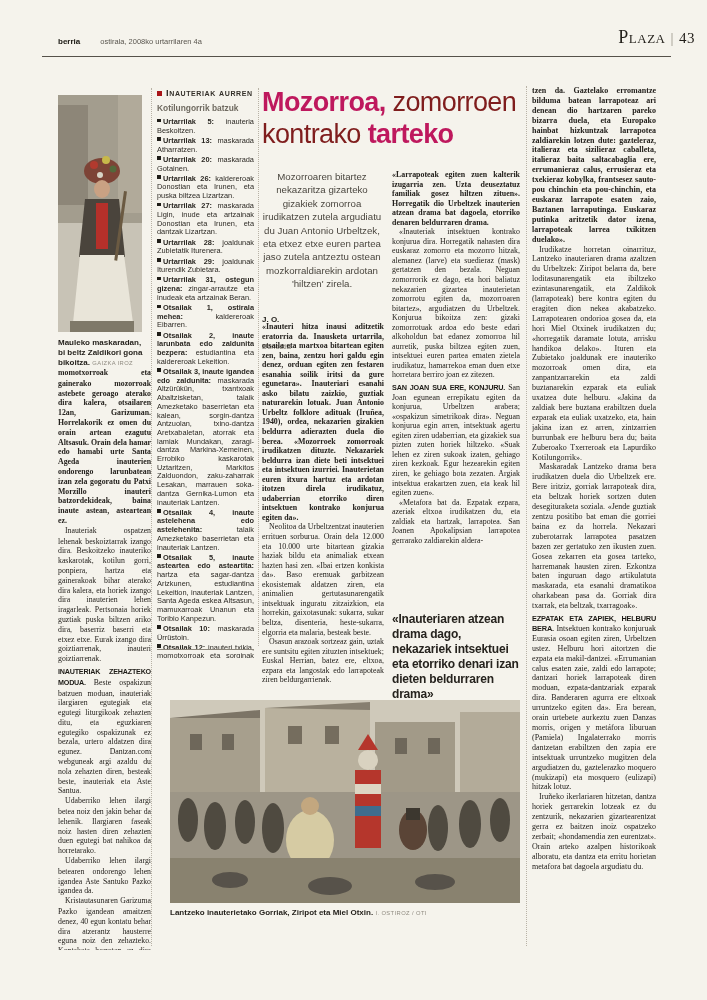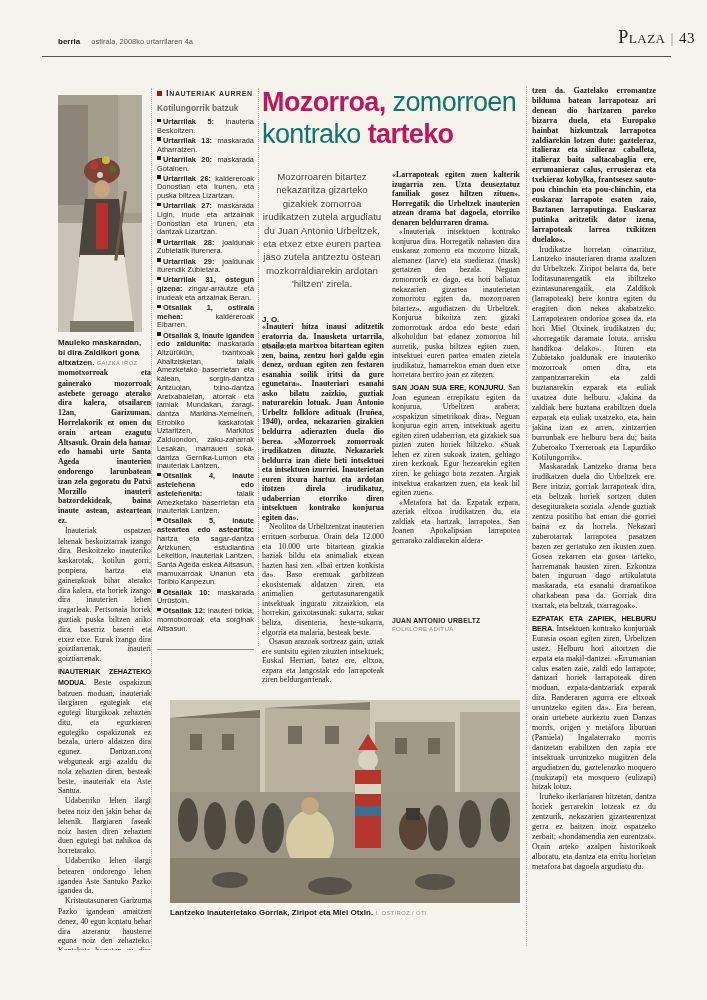--- a/index.html
+++ b/index.html
@@ -7,21 +7,21 @@
   #page {
     position: relative; width: 707px; height: 1000px;
     background: #f5f3ec; color: #24211d;
     font-family: "Liberation Serif", serif;
     overflow: hidden; margin: 0 auto;
   }
   .abs { position: absolute; }
 
   
   .folio { top: 37px; left: 58px; font: 7.5px "Liberation Sans", sans-serif; color: #5a564f; }
-  .folio b { color: #17150f; font-size: 8px; margin-right: 11px; }
+  .folio b { color: #17150f; font-size: 8px; margin-right: 20px; }
   .pagefolio { top: 27px; right: 12px; font-family: "Liberation Serif", serif;
     font-variant: small-caps; font-size: 18px; letter-spacing: .5px; color: #211e19; }
   .pagefolio .bar { color: #9a958b; font-weight: normal; margin: 0 5px; font-variant: normal; font-size: 15px; }
   .pagefolio .no { font-variant: normal; font-size: 15px; }
   .hrule { top: 56px; left: 42px; width: 629px; height: 1px; background: #55514a; }
 
   
   .vrule { width: 0; border-left: 1px dotted #b8b2a6; }
   #vr1 { left: 151px; top: 88px; height: 858px; }
   #vr2 { left: 258px; top: 88px; height: 558px; }
@@ -45,21 +45,21 @@
   .sb-list { margin-top: 5px; height: 540px; overflow: hidden;
     font-size: 7.4px; line-height: 8.7px; text-align: justify; color: #2b2823; }
   .event { margin-bottom: 1.5px; }
   .sq-blk { display: inline-block; width: 3.5px; height: 3.5px; background: #1d1b16; margin-right: 2.5px; vertical-align: 2px; }
   .sb-rule { left: 157px; top: 649px; width: 97px; height: 1px; background: #8d887d; }
 
   
   .headline { left: 262px; top: 87px; width: 264px;
     font-family: "Liberation Sans", sans-serif; font-size: 27px; line-height: 31.5px; letter-spacing: -0.6px; }
   .hb { font-weight: bold; color: #be185d; }
-  .hl { font-weight: normal; color: #0f766e; }
+  .hl { font-weight: normal; color: #7f1d1d; }
 
   .lede { left: 262px; top: 170px; width: 120px;
     font: 9.7px/13.4px "Liberation Sans", sans-serif; color: #4a463f; text-align: center; }
   .byline { left: 262px; top: 308px; font-family: Liberation Sans, sans-serif; }
   .byline .bi { font-weight: bold; font-size: 8px; color: #211e19; }
   .byline .bl { display: block; margin-top: 16px; font-size: 7.3px; color: #7c776e; }
 
   
   .bodycol { text-align: justify; overflow: hidden; }
   .bodycol p { text-indent: 7px; }
@@ -110,21 +110,21 @@
       <circle cx="42" cy="80" r="3" fill="#d8d3c6"></circle>
       <ellipse cx="44" cy="94" rx="8" ry="9" fill="#c9a183"></ellipse>
       <path d="M27 104 L61 104 L67 162 L21 162 Z" fill="#4a443c"></path>
       <rect x="38" y="108" width="12" height="46" fill="#b5302a"></rect>
       <path d="M22 160 L66 160 L75 228 L15 228 Z" fill="#e9e5d9"></path>
       <rect x="12" y="226" width="64" height="11" fill="#7f7969"></rect>
       <rect x="66" y="96" width="3" height="70" fill="#6b5a42" transform="rotate(8 66 96)"></rect>
     </svg>
   </div>
   <div class="abs caption cap1">
-    <span>Mauleko maskaradan, bi dira Zaldikori gona altxatzen.</span>
+    <span>Mauleko maskaradan, bi beltz Zaldikori gona bikoitza.</span>
     <span class="credit">GAIZKA IROZ</span>
   </div>
 
   <div class="abs bodycol leftcol">
       <p><b class="runhead"></b><span>momotxorroak eta gainerako mozorroak astebete geroago aterako dira kalera, otsailaren 12an, Garizuman. Horrelakorik ez omen du orain artean ezagutu Altsasuk. Orain dela hamar edo hamabi urte Santa Ageda inauterien ondorengo larunbatean izan zela gogoratu du Patxi Morzillo inauteri batzordekideak, baina inaute astean, asteartean ez.</span></p>
       <p><b class="runhead"></b><span>Inauteriak ospatzen lehenak beskoiztarrak izango dira. Beskoitzeko inauteriko kaskarotak, kotilun gorri, ponpiera, hartza eta gainerakoak bihar aterako dira kalera, eta horiek izango dira inauterien lehen iragarleak. Pertsonaia horiek guztiak puska biltzen ariko dira, baserriz baserri eta etxez etxe. Eurak izango dira goiztiarrenak, inauteri goiztiarrenak.</span></p>
       <p><b class="runhead">INAUTERIAK ZEHAZTEKO MODUA.</b><span>Beste ospakizun batzuen moduan, inauteriak ilargiaren egutegiak eta egutegi liturgikoak zehazten ditu, eta eguzkiaren egutegiko ospakizunak ez bezala, urtero aldatzen dira egunez. Dantzan.com webguneak argi azaldu du nola zehazten diren, besteak beste, inauteriak eta Aste Santua.</span></p>
       <p><b class="runhead"></b><span>Udaberriko lehen ilargi betea noiz den jakin behar da lehenik. Ilargiaren faseak noiz hasten diren zehazten duen egutegi bat nahikoa da horretarako.</span></p>
       <p><b class="runhead"></b><span>Udaberriko lehen ilargi betearen ondorengo lehen igandea Aste Santuko Pazko igandea da.</span></p>
       <p><b class="runhead"></b><span>Kristautasunaren Garizuma Pazko igandean amaitzen denez, 40 egun kontatu behar dira atzerantz hausterre eguna noiz den zehazteko. Kontaketa horretan ez dira igandeak kontuan hartzen.</span></p>
@@ -139,20 +139,21 @@
     <div class="sb-list">
         <div class="event"><span class="sq-blk"></span><b>Urtarrilak 5:</b> <span>inauteria Beskoitzen.</span></div>
         <div class="event"><span class="sq-blk"></span><b>Urtarrilak 13:</b> <span>maskarada Atharratzen.</span></div>
         <div class="event"><span class="sq-blk"></span><b>Urtarrilak 20:</b> <span>maskarada Gotainen.</span></div>
         <div class="event"><span class="sq-blk"></span><b>Urtarrilak 26:</b> <span>kaldereroak Donostian eta Irunen, eta puska biltzea Lizartzan.</span></div>
         <div class="event"><span class="sq-blk"></span><b>Urtarrilak 27:</b> <span>maskarada Ligin, inude eta artzainak Donostian eta Irunen, eta dantzak Lizartzan.</span></div>
         <div class="event"><span class="sq-blk"></span><b>Urtarrilak 28:</b> <span>joaldunak Zubietatik Iturenera.</span></div>
         <div class="event"><span class="sq-blk"></span><b>Urtarrilak 29:</b> <span>joaldunak Iturendik Zubietara.</span></div>
         <div class="event"><span class="sq-blk"></span><b>Urtarrilak 31, ostegun gizena:</b> <span>zingar-arrautze eta inudeak eta artzainak Beran.</span></div>
         <div class="event"><span class="sq-blk"></span><b>Otsailak 1, ostirala mehea:</b> <span>kaldereroak Eibarren.</span></div>
+        <div class="event"><span class="sq-blk"></span><b>Otsailak 2, inaute larunbata edo zaldunita bezpera:</b> <span>estudiantina eta kaldereroak Lekeition.</span></div>
         <div class="event"><span class="sq-blk"></span><b>Otsailak 3, inaute igandea edo zaldunita:</b> <span>maskarada Altzürükün, txantxoak Abaltzisketan, talaik Amezketako baserrietan eta kalean, sorgin-dantza Antzuolan, txino-dantza Aretxabaletan, atorrak eta lamiak Mundakan, zaragi-dantza Markina-Xemeinen, Errobiko kaskarotak Uztaritzen, Markitos Zalduondon, zaku-zaharrak Lesakan, marrauen soka-dantza Gernika-Lumon eta inauteriak Lantzen.</span></div>
         <div class="event"><span class="sq-blk"></span><b>Otsailak 4, inaute astelehena edo astelehenita:</b> <span>talaik Amezketako baserrietan eta inauteriak Lantzen.</span></div>
         <div class="event"><span class="sq-blk"></span><b>Otsailak 5, inaute asteartea edo asteartita:</b> <span>hartza eta sagar-dantza Arizkunen, estudiantina Lekeition, inauteriak Lantzen, Santa Ageda eskea Altsasun, mamuxarroak Unanun eta Toribio Kanpezun.</span></div>
         <div class="event"><span class="sq-blk"></span><b>Otsailak 10:</b> <span>maskarada Ürrüstoin.</span></div>
         <div class="event"><span class="sq-blk"></span><b>Otsailak 12:</b> <span>inauteri txikia, momotxorroak eta sorginak Altsasun.</span></div>
       </div>
   </div>
   <div class="abs sb-rule"></div>
 
   <div class="abs headline">
@@ -172,20 +173,21 @@
       <p><b class="runhead"></b><span>Osasun arazoak sortzeaz gain, uztak ere suntsitu egiten zituzten intsektuek; Euskal Herrian, batez ere, eltxoa, ezpara eta langostak edo larrapoteak ziren beldurgarrienak.</span></p>
     </div>
   <div class="abs bodycol m2">
       <p><b class="runhead"></b><span>«Larrapoteak egiten zuen kalterik izugarria zen. Uzta deuseztatuz familiak gosez hiltzen zituen». Horregatik dio Urbeltzek inauterien atzean drama bat dagoela, etorriko denaren beldurraren drama.</span></p>
       <p><b class="runhead"></b><span>«Inauteriak intsektuen kontrako konjurua dira. Horregatik nahasten dira euskaraz zomorro eta mozorro hitzak, alemanez (larve) eta suedieraz (mask) gertatzen den bezala. Neguan zomorrorik ez dago, eta hori baliatuz nekazarien gizartea inauterietan zomorrotu egiten da, mozorroaren bitartez», argudiatzen du Urbeltzek. Konjurua bikoitza zen: gizaki zomorrotuak ardoa edo beste edari alkoholdun bat edanez zomorroa hil aurretik, puska biltzea egiten zuen, intsektuei euren partea ematen zietela irudikatuz, hamarrekoa eman duen etxe horretara berriro joan ez zitezen.</span></p>
       <p><b class="runhead">SAN JOAN SUA ERE, KONJURU.</b><span>San Joan egunean errepikatu egiten da konjurua, Urbeltzen arabera; «ospakizun simetrikoak dira». Neguan konjurua egin arren, intsektuak agertu egiten ziren udaberrian, eta gizakiek sua pizten zuten horiek hiltzeko. «Suak lehen ez ziren sukoak izaten, gehiago ziren kezkoak. Egur hezearekin egiten ziren, ke gehiago bota zezaten. Argiak intsektua erakartzen zuen, eta keak hil egiten zuen».</span></p>
       <p><b class="runhead"></b><span>«Metafora bat da. Ezpatak ezpara, azeriak eltxoa irudikatzen du, eta zaldiak eta hartzak, larrapotea. San Joanen Apokalipsian larrapotea gerrarako zaldiarekin aldera-</span></p>
     </div>
 
   <div class="abs quote">
+    <div class="quote-text">«Inauteriaren atzean drama dago, nekazariek intsektuei eta etorriko denari izan dieten beldurraren drama»</div>
     <div class="quote-author">JUAN ANTONIO URBELTZ</div>
     <div class="quote-role">FOLKLORE ADITUA</div>
   </div>
 
   <div class="abs bodycol rightcol">
       <p><b class="runhead"></b><span>tzen da. Gaztelako erromantze bilduma batean larrapoteaz ari denean dio hartzaren pareko bizarra duela, eta Europako hainbat hizkuntzak larrapotea zaldiarekin lotzen dute: gazteleraz, italieraz eta sizilieraz caballeta, italieraz baita saltacabaglia ere, errumanieraz calus, errusieraz eta txekieraz kobylka, frantsesez sauto-pou chinchin eta pou-chinchin, eta euskaraz larrapote esaten zaio, Baztanen larraputinga. Euskaraz putinka aritzetik dator izena, larrapoteak larrea txikitzen duelako».</span></p>
       <p><b class="runhead"></b><span>Irudikatze horretan oinarrituz, Lantzeko inauteriaren drama azaltzen du Urbeltzek: Ziripot belarra da, bere loditasunarengatik eta ibiltzeko ezintasunarengatik, eta Zaldikok (larrapoteak) bere kontra egiten du eragiten dion nekea akabatzeko. Larrapotearen ondorioa gosea da, eta hori Miel Otxinek irudikatzen du; «horregatik daramate lotuta, arrisku handikoa delako». Ituren eta Zubietako joaldunak ere inauteriko mozorroak omen dira, eta zanpantzarrarekin eta zaldi buztanarekin ezparak eta euliak uxatzea dute helburu. «Jakina da zaldiak bere buztana erabiltzen duela ezparak eta euliak uxatzeko, eta, hain jakina izan ez arren, zintzarrien burrunbak ere helburu bera du; baita Zuberoako Txerreroak eta Lapurdiko Kotilungorrik».</span></p>
       <p><b class="runhead"></b><span>Maskaradak Lantzeko drama bera irudikatzen duela dio Urbeltzek ere. Bere iritziz, gorriak larrapoteak dira, eta beltzak horiek sortzen duten desegituraketa soziala. «Jende guztiak zentzu positibo bat eman die gorriei baina ez da horrela. Nekazari zuberotarrak larrapotea pasatzen bazen zer gertatuko zen ikusten zuen. Gosea zekarren eta gosea tarteko, harremanak hausten ziren. Ezkontza baten inguruan dago artikulatuta maskarada, eta esanahi dramatikoa oharkabean pasa da. Gorriak dira txarrak, eta beltzak, txarragoak».</span></p>
       <p><b class="runhead">EZPATAK ETA ZAPIEK, HELBURU BERA.</b><span>Intsektuen kontrako konjuruak Eurasia osoan egiten ziren, Urbeltzen ustez. Helburu hori aitortzen die ezpata eta makil-dantzei. «Errumanian calus esaten zaie, zaldi edo larrapote; dantzari horiek larrapoteak diren moduan, ezpata-dantzariak ezparak dira. Banderaren agurra ere eltxoak urruntzeko egiten da». Era berean, orain urtebete aurkeztu zuen Danzas morris, origen y metáfora liburuan (Pamiela) Ingalaterrako morris dantzetan erabiltzen den zapia ere intsektuak urruntzeko mugitzen dela argudiatzen du, gaztelerazko moquero (mukizapi) eta mosquero (eulizapi) hitzak lotuz.</span></p>
       <p><b class="runhead"></b><span>Iruñeko ikerlariaren hitzetan, dantza horiek gerrarekin lotzeak ez du zentzurik, nekazarien gizartearentzat gerra ez baitzen inoiz ospatzeko zerbait; «hondamendia zen eurentzat». Orain arteko azalpen historikoak alboratu, eta dantza eta erritu horietan metafora bat dagoela argudiatu du.</span></p>

